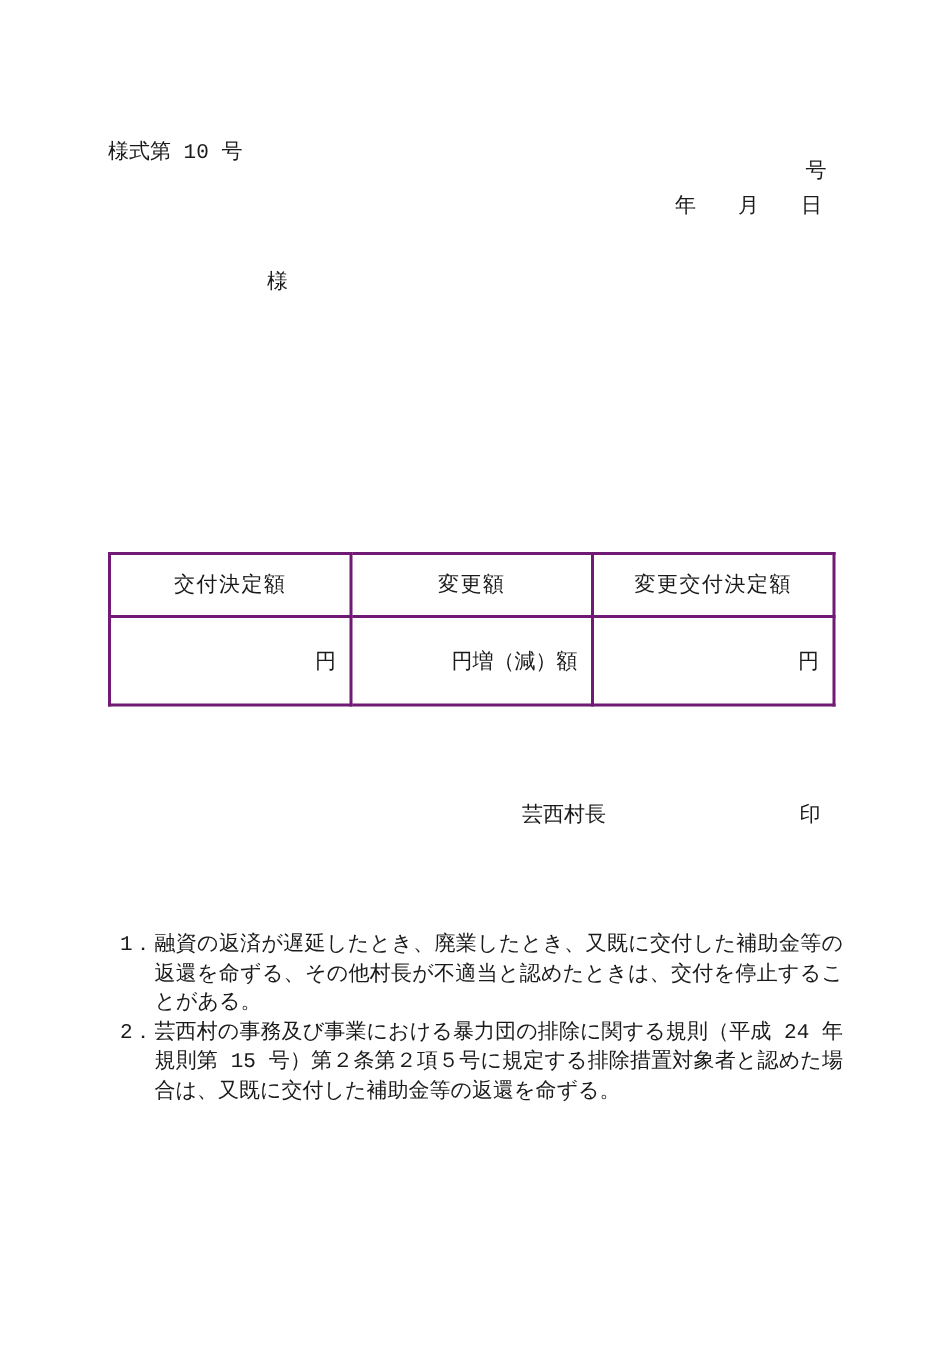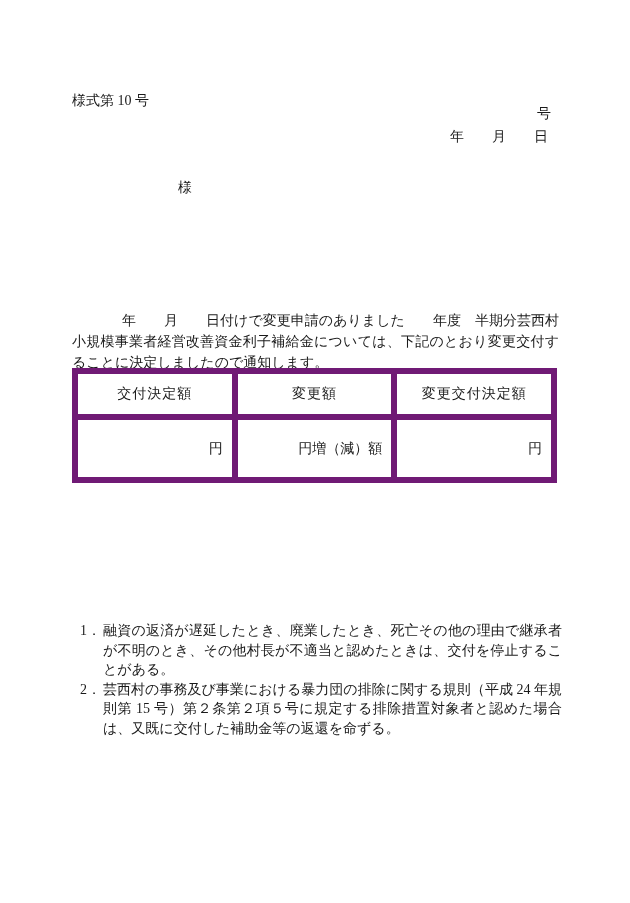--- a/index.html
+++ b/index.html
@@ -5,21 +5,21 @@
   html, body {
     margin: 0;
     padding: 0;
     background: #ffffff;
   }
   .page {
     position: relative;
     width: 630px;
     height: 903px;
     background: #ffffff;
-    font-family: Liberation Serif, serif;
+    font-family: Liberation Mono, monospace;
     color: #1a1a1a;
     font-size: 14px;
     overflow: hidden;
   }
   .form-number {
     position: absolute;
     left: 72px;
     top: 92px;
     white-space: nowrap;
   }
@@ -67,21 +67,21 @@
     position: absolute;
     left: 72px;
     top: 368px;
     width: 485px;
     border-collapse: collapse;
     table-layout: fixed;
     font-size: 14px;
   }
   .amount-table th,
   .amount-table td {
-    border: 6px solid #701a75;
+    border: 2px solid #701a75;
   }
   .amount-table th {
     height: 38px;
     font-weight: normal;
     text-align: center;
     letter-spacing: 1px;
   }
   .amount-table td {
     height: 55px;
     text-align: right;
@@ -124,44 +124,47 @@
 
   <div class="form-number">様式第 10 号</div>
 
   <div class="doc-number-line">号</div>
 
   <div class="date-line">年　　月　　日</div>
 
   <div class="addressee">様</div>
 
 
-  <p class="body-par">年　　月　　日付けで変更申請のありました　　年度　半期分芸西村小規模事業者経営改善資金利子補給金については、下記のとおり変更交付することに決定しましたので通知します。</p>
 
   <table class="amount-table">
     <thead>
       <tr>
         <th>交付決定額</th>
         <th>変更額</th>
         <th>変更交付決定額</th>
       </tr>
     </thead>
     <tbody>
       <tr>
         <td>円</td>
         <td>円増（減）額</td>
         <td>円</td>
       </tr>
     </tbody>
   </table>
 
+  <div class="signature-line">
+    <span>芸西村長</span>
+    <span>印</span>
+  </div>
 
   <div class="notes">
     <div class="note">
       <span class="note-num">1．</span>
-      <span class="note-text">融資の返済が遅延したとき、廃業したとき、死亡その他の理由で継承者が不明のとき、その他村長が不適当と認めたときは、交付を停止することがある。</span>
+      <span class="note-text">融資の返済が遅延したとき、廃業したとき、又既に交付した補助金等の返還を命ずる、その他村長が不適当と認めたときは、交付を停止することがある。</span>
     </div>
     <div class="note">
       <span class="note-num">2．</span>
       <span class="note-text">芸西村の事務及び事業における暴力団の排除に関する規則（平成 24 年規則第 15 号）第２条第２項５号に規定する排除措置対象者と認めた場合は、又既に交付した補助金等の返還を命ずる。</span>
     </div>
   </div>
 
 </div>
 
 </body></html>

